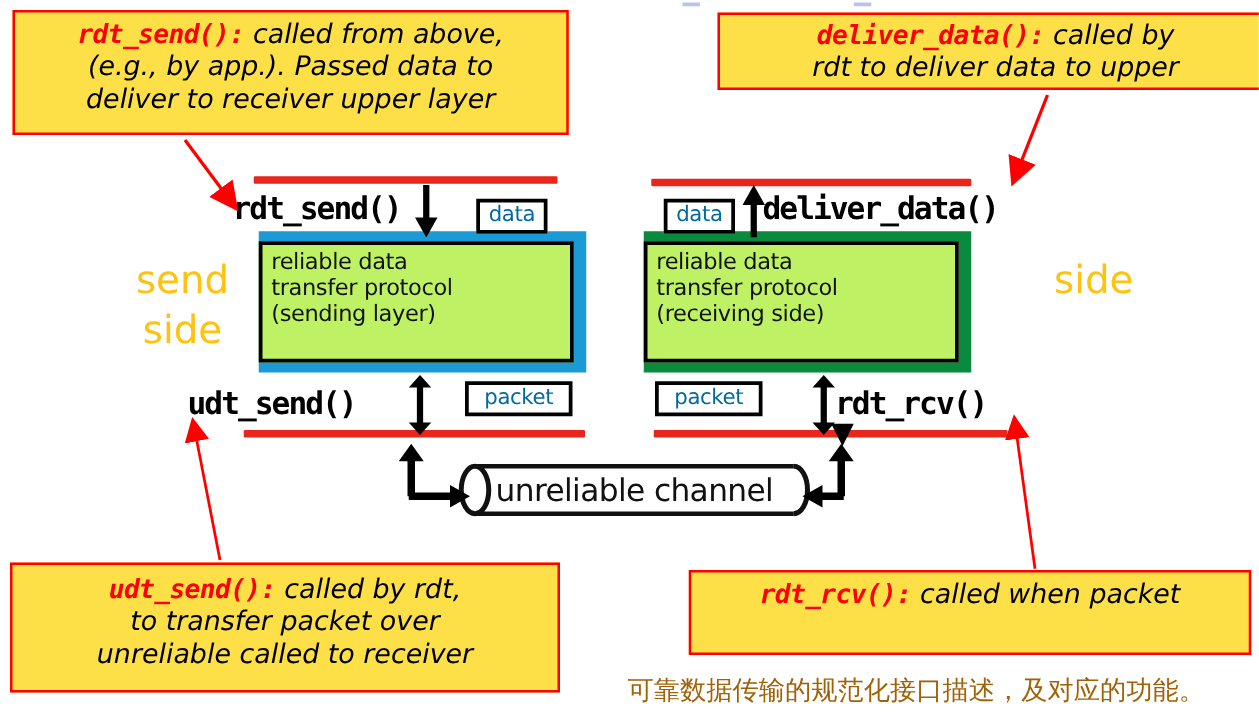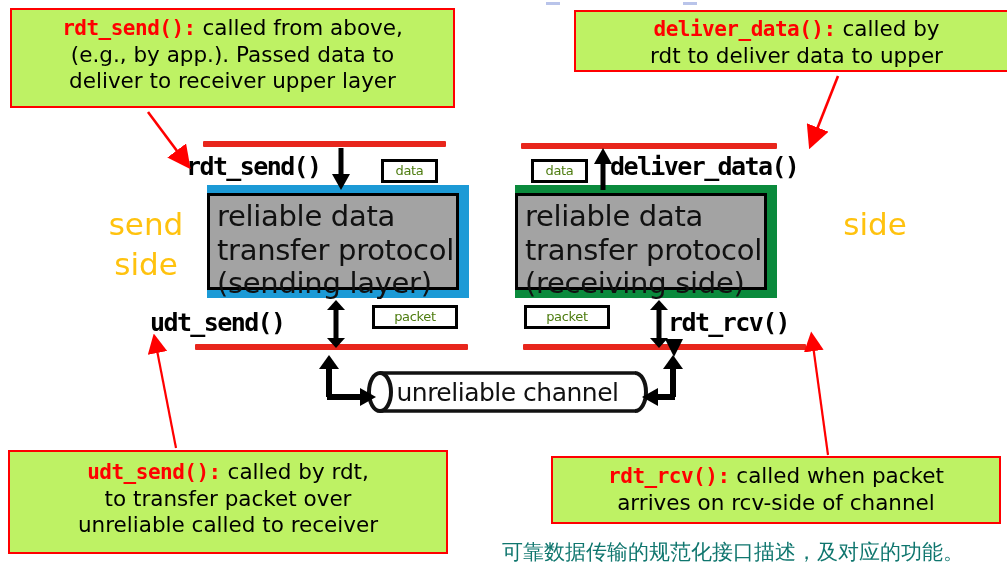--- a/index.html
+++ b/index.html
@@ -4,24 +4,24 @@
 <style>
   html,body{margin:0;padding:0;}
   body{
     width:1007px;height:574px;background:#ffffff;position:relative;
     font-family:"DejaVu Sans",sans-serif;overflow:hidden;
   }
   .abs{position:absolute;}
 
   
   .callout{
-    position:absolute;border:2.5px solid #ff0000;background:#bef264;
+    position:absolute;border:2.5px solid #ff0000;background:#fde047;
     box-sizing:border-box;text-align:center;color:#000000;
     font-family:"DejaVu Sans",sans-serif;
-    line-height:1.22;z-index:40;
+    line-height:1.22;z-index:40;font-style:italic;
   }
   .callout .fn{
     color:#ff0000;font-family:"DejaVu Sans Mono",monospace;font-weight:bold;
     letter-spacing:-0.5px;
   }
   .co-tl{left:10px;top:8px;width:445px;height:100px;font-size:21.5px;padding-top:5px;}
   .co-tr{left:574px;top:10px;width:445px;height:62px;font-size:21.5px;padding-top:4px;}
   .co-bl{left:8px;top:450px;width:440px;height:104px;font-size:21.5px;padding-top:7px;}
   .co-br{left:551px;top:456px;width:450px;height:68px;font-size:21.5px;padding-top:5px;}
   .co-tl .fn,.co-bl .fn,.co-br .fn,.co-tr .fn{font-size:21px;}
@@ -30,29 +30,29 @@
   .leader{position:absolute;z-index:35;}
 
   
   .redline{position:absolute;background:#e8261c;height:6px;border-radius:1px;z-index:5;}
 
   
   .shadowbox{position:absolute;z-index:6;}
   .shadowbox .back{position:absolute;left:0;top:0;width:100%;height:100%;}
   .shadowbox .front{
     position:absolute;left:0;top:8px;width:252px;height:97px;
-    background:#a3a3a3;border:3.5px solid #000000;box-sizing:border-box;
-    font-size:29px;line-height:1.16;color:#111;padding:4px 0 0 7px;
+    background:#bef264;border:3.5px solid #000000;box-sizing:border-box;
+    font-size:18px;line-height:1.16;color:#111;padding:4px 0 0 7px;
     font-family:"DejaVu Sans",sans-serif;letter-spacing:-0.3px;
   }
 
   
   .tagbox{
     position:absolute;border:3px solid #000;background:#fff;box-sizing:border-box;
-    font-size:13px;line-height:1;color:#4d7c0f;text-align:center;
+    font-size:17px;line-height:1;color:#0369a1;text-align:center;
     font-family:"DejaVu Sans",sans-serif;z-index:20;
     padding:2px 5px 3px 5px;letter-spacing:-0.3px;
   }
 
   
   .mono{
     position:absolute;font-family:"DejaVu Sans Mono",monospace;
     font-size:25px;font-weight:bold;color:#000;letter-spacing:-1.6px;z-index:20;
     white-space:nowrap;
   }
@@ -68,21 +68,21 @@
   .channel-wrap{position:absolute;z-index:10;}
   .channel-label{
     position:absolute;left:0;top:0;width:100%;height:100%;
     display:flex;align-items:center;justify-content:center;
     font-size:25px;color:#111;font-family:"DejaVu Sans",sans-serif;
     letter-spacing:-0.5px;
   }
 
   
   .caption{
-    position:absolute;left:502px;top:538px;font-size:21px;color:#0f766e;
+    position:absolute;left:502px;top:538px;font-size:21px;color:#a16207;
     font-family:"DejaVu Sans",sans-serif;white-space:nowrap;z-index:30;
   }
 
   
   .topmark{position:absolute;height:3px;background:#b9c4ea;top:2px;z-index:1;}
 </style>
 </head>
 <body>
 
 <div class="topmark" style="left:546px;width:14px;"></div>
@@ -100,21 +100,20 @@
 </div>
 
 <div class="callout co-bl">
   <div><span class="fn">udt_send():</span><span> called by rdt,</span></div>
   <div>to transfer packet over</div>
   <div>unreliable called to receiver</div>
 </div>
 
 <div class="callout co-br">
   <div><span class="fn">rdt_rcv():</span><span> called when packet</span></div>
-  <div>arrives on rcv-side of channel</div>
 </div>
 
 <svg class="leader" style="left:0;top:0;width:1007px;height:574px;pointer-events:none;" viewBox="0 0 1007 574">
   <defs>
     <marker id="rarrow" markerWidth="9" markerHeight="9" refX="6" refY="4.5" orient="auto">
       <path d="M0,0 L9,4.5 L0,9 z" fill="#ff0000"></path>
     </marker>
   </defs>
 
   <line x1="148" y1="112" x2="186" y2="163" stroke="#ff0000" stroke-width="2.6" marker-end="url(#rarrow)"></line>

